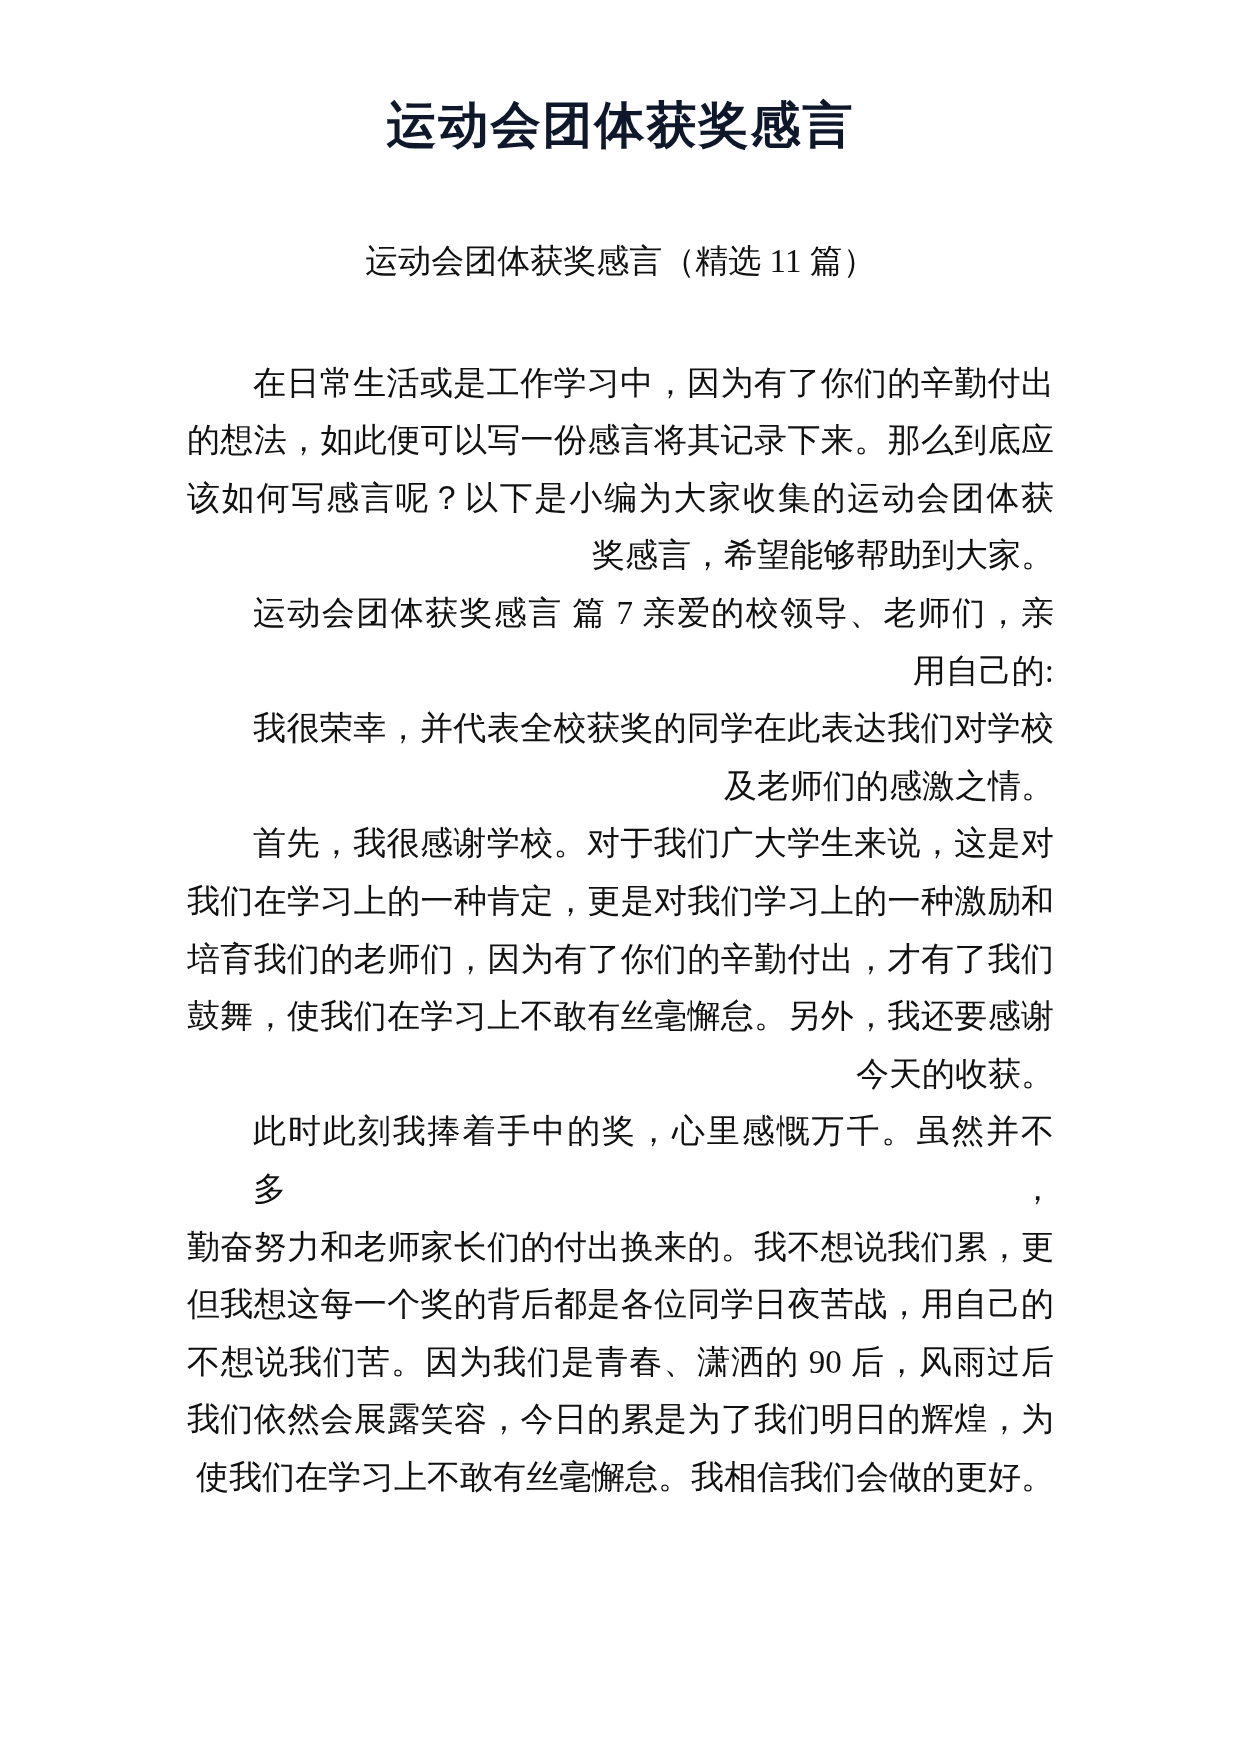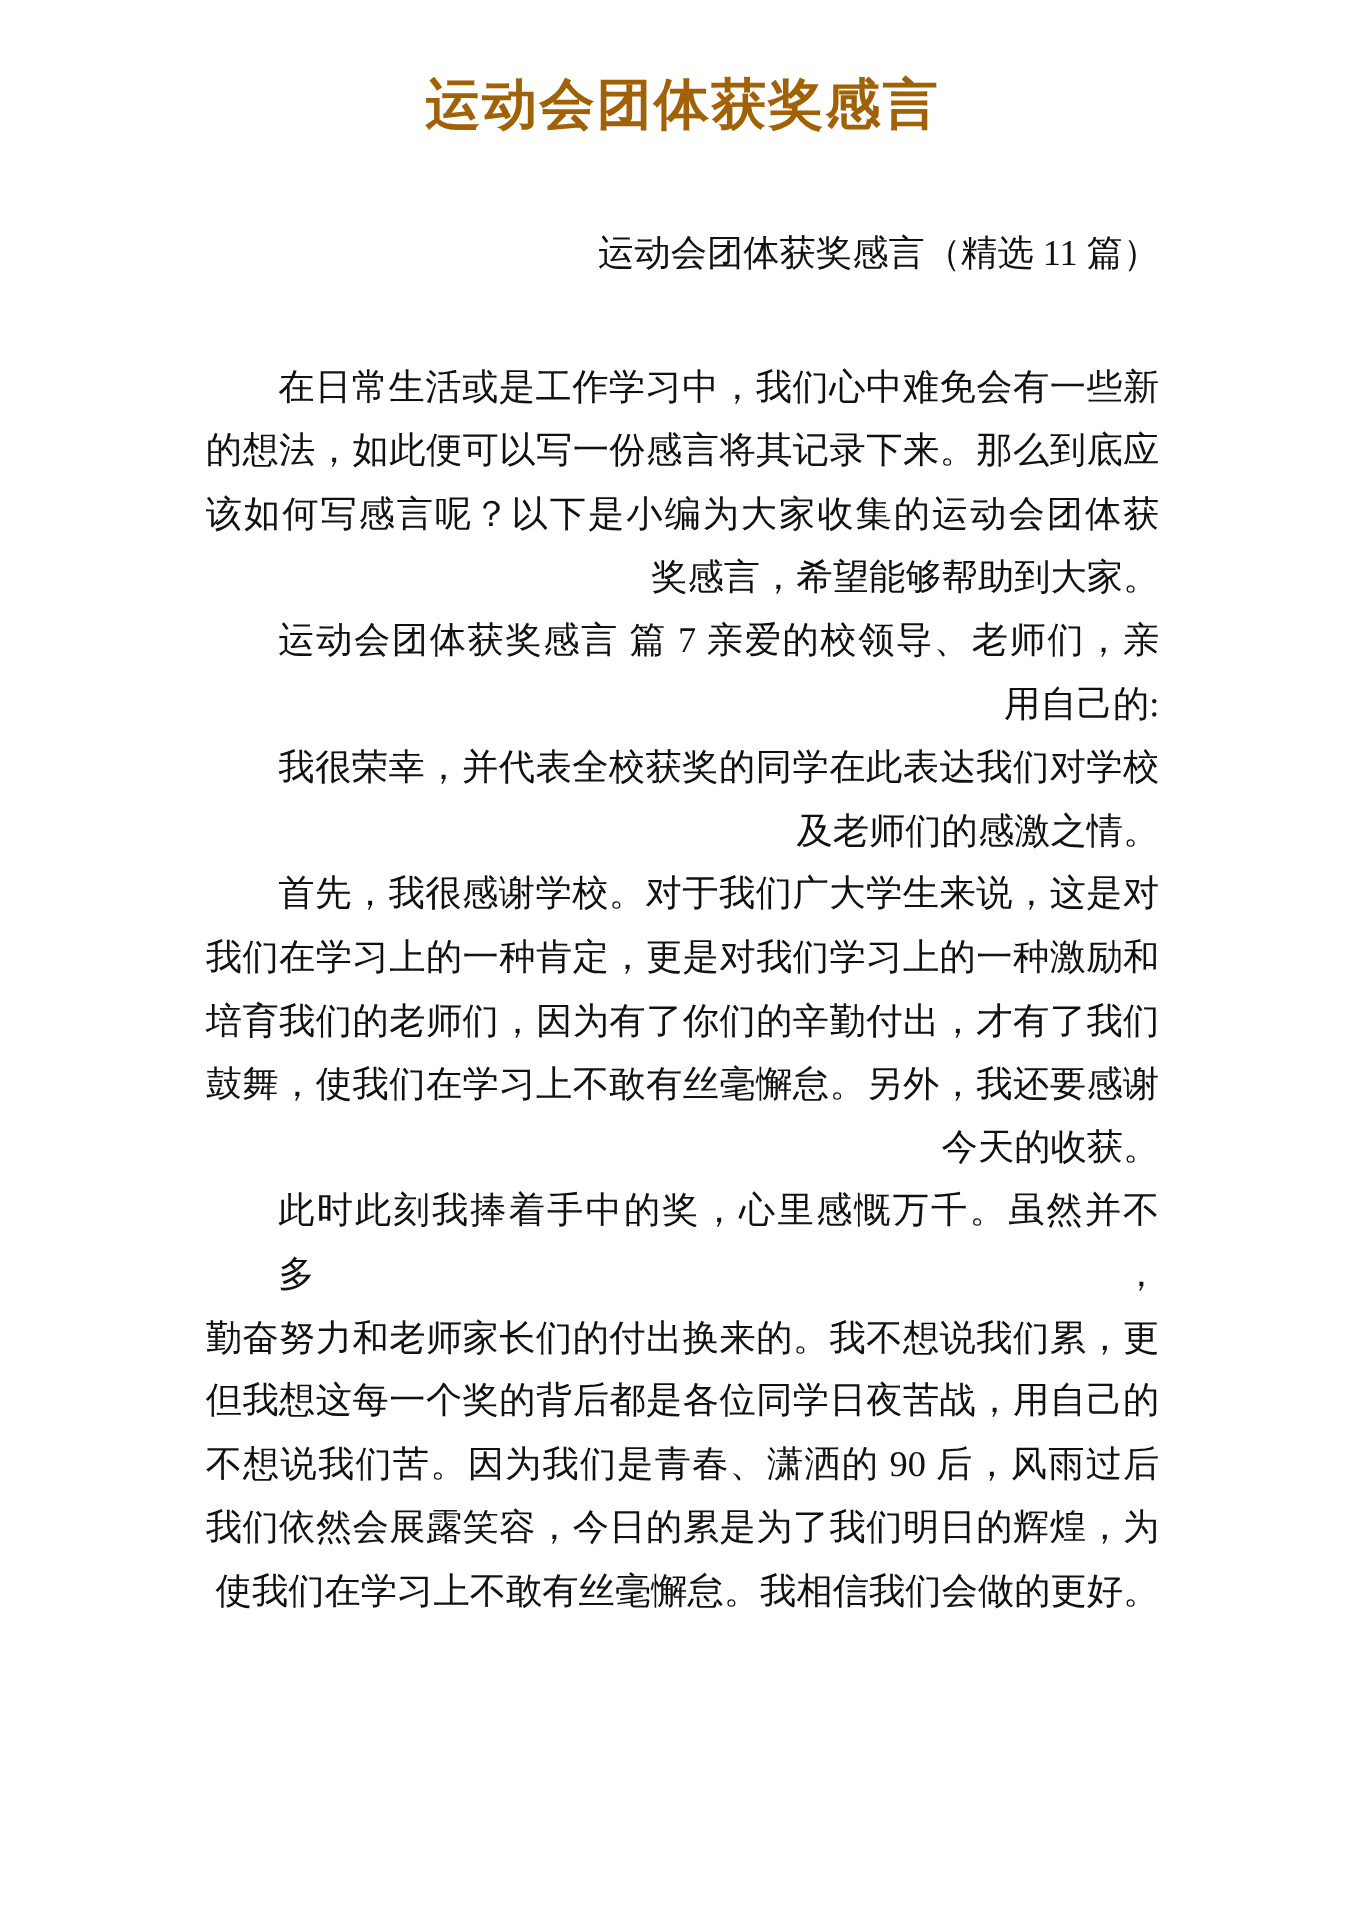--- a/index.html
+++ b/index.html
@@ -12,37 +12,37 @@
     width: 1241px;
     height: 1754px;
     margin: 0 auto;
     background: #ffffff;
     color: #0a0a0a;
     font-family: "Liberation Serif", "DejaVu Serif", serif;
     overflow: hidden;
   }
   .doc-title {
     margin: 0;
-    padding-top: 62px;
+    padding-top: 92px;
     font-size: 50px;
     line-height: 66px;
     font-weight: bold;
     text-align: center;
     letter-spacing: 2px;
-    color: #a16207;
+    color: #0f172a;
   }
   .content {
     margin: 0 187px;
     width: 867px;
   }
   .subtitle {
     margin: 75px 0 0 0;
     font-size: 33px;
     line-height: 57.6px;
-    text-align: right;
+    text-align: center;
     color: #111111;
   }
   .body-text {
     margin-top: 64px;
   }
   .line {
     font-size: 33px;
     line-height: 57.6px;
     color: #111111;
     text-align: right;
@@ -59,21 +59,21 @@
   }
 </style>
 </head>
 <body>
 
 <div class="page">
   <h1 class="doc-title">运动会团体获奖感言</h1>
   <div class="content">
     <p class="subtitle">运动会团体获奖感言（精选 11 篇）</p>
     <div class="body-text" id="body-text">
-        <div class="line indent just">在日常生活或是工作学习中，我们心中难免会有一些新</div>
+        <div class="line indent just">在日常生活或是工作学习中，因为有了你们的辛勤付出</div>
         <div class="line just">的想法，如此便可以写一份感言将其记录下来。那么到底应</div>
         <div class="line just">该如何写感言呢？以下是小编为大家收集的运动会团体获</div>
         <div class="line">奖感言，希望能够帮助到大家。</div>
         <div class="line indent just">运动会团体获奖感言 篇 7 亲爱的校领导、老师们，亲</div>
         <div class="line">用自己的:</div>
         <div class="line indent just">我很荣幸，并代表全校获奖的同学在此表达我们对学校</div>
         <div class="line">及老师们的感激之情。</div>
         <div class="line indent just">首先，我很感谢学校。对于我们广大学生来说，这是对</div>
         <div class="line just">我们在学习上的一种肯定，更是对我们学习上的一种激励和</div>
         <div class="line just">培育我们的老师们，因为有了你们的辛勤付出，才有了我们</div>

